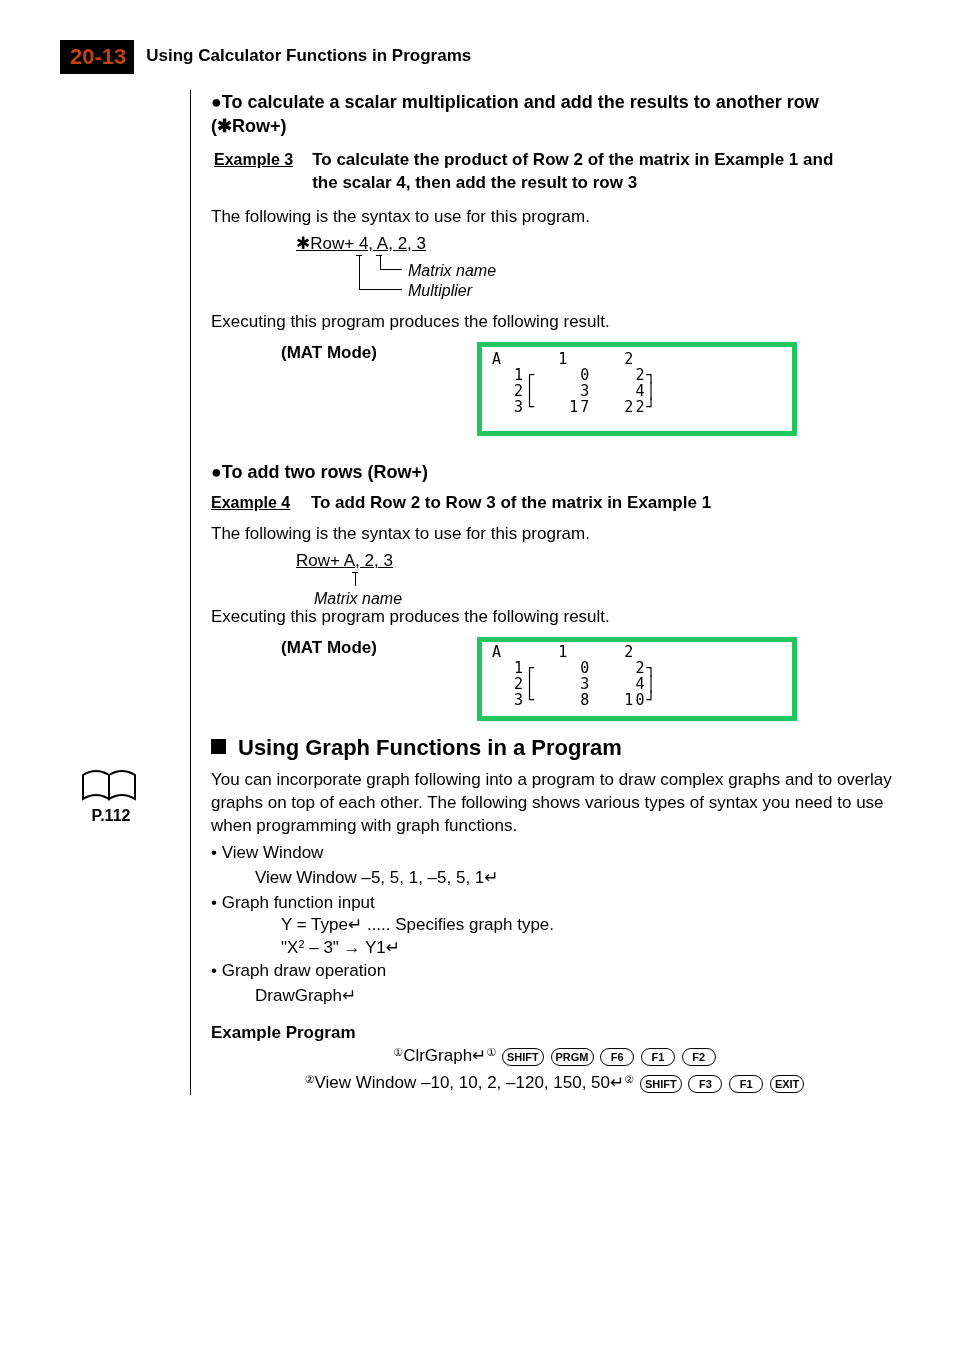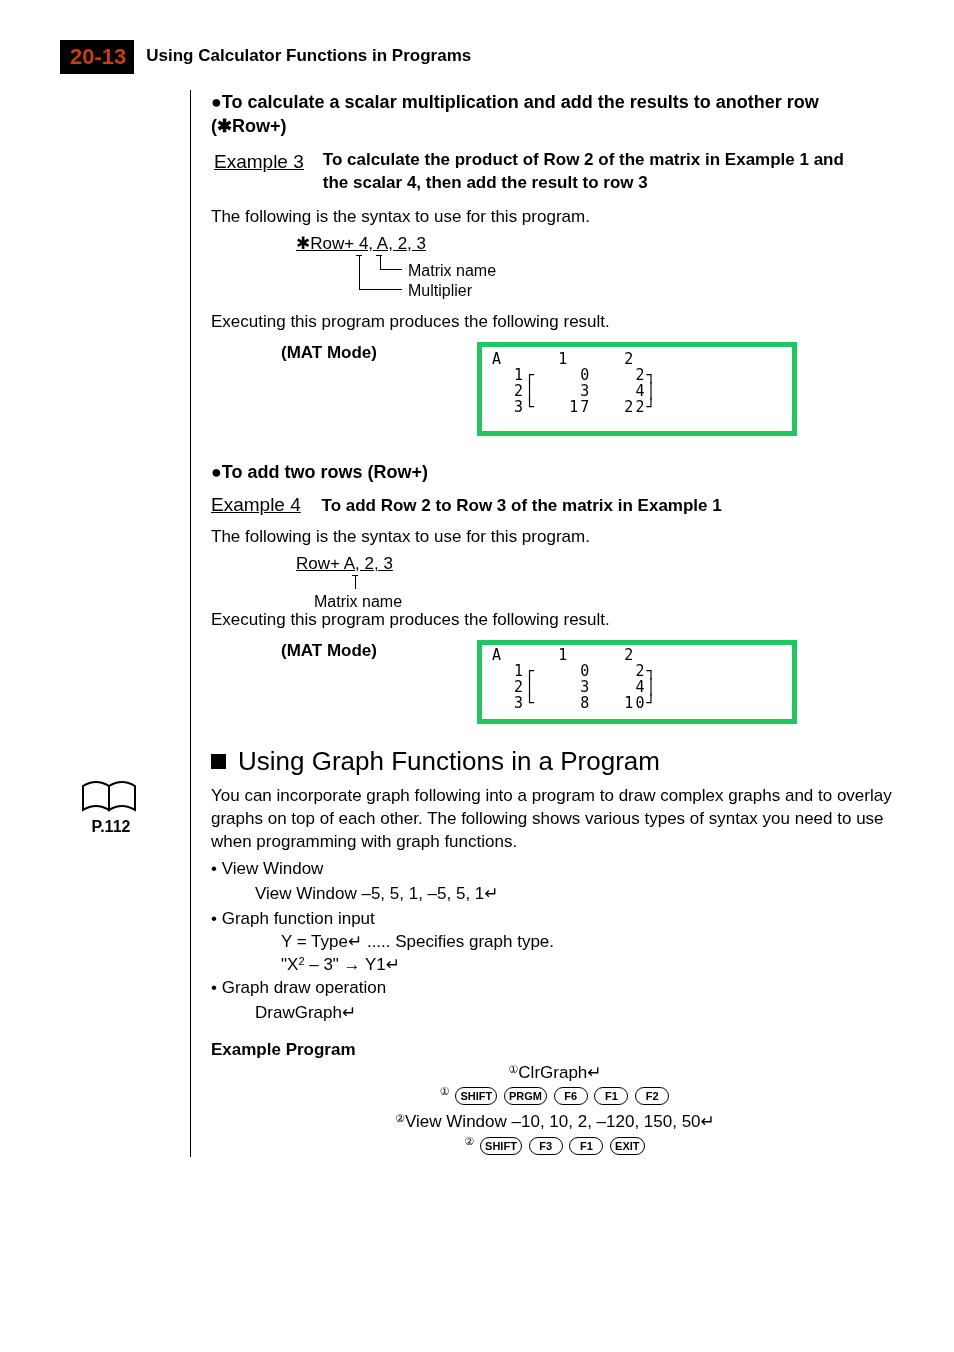--- a/index.html
+++ b/index.html
@@ -36,23 +36,23 @@
     font-weight: bold;
     font-size: 18px;
     margin-top: 10px;
     margin-bottom: 8px;
   }
   .example-row {
     margin-top: 6px;
     margin-bottom: 6px;
   }
   .example-label {
-    font-weight: normal;
+    font-weight: bold;
     text-decoration: underline;
-    font-size: 19px;
+    font-size: 16px;
   }
   .example-desc {
     font-weight: bold;
     font-size: 17px;
     margin-left: 16px;
   }
   .syntax-diagram {
     margin-left: 85px;
     margin-top: 4px;
     position: relative;
@@ -64,20 +64,21 @@
   }
   .syntax-line-v {
     border-left: 1px solid #000;
     position: absolute;
   }
   .syntax-line-h {
     border-top: 1px solid #000;
     position: absolute;
   }
   .syntax-label {
+    font-style: italic;
     font-size: 16px;
     position: absolute;
   }
   .result-row {
     display: flex;
     align-items: flex-start;
     gap: 100px;
     margin-top: 8px;
   }
   .mat-mode {
@@ -89,23 +90,23 @@
     width: 310px;
     height: 84px;
     position: relative;
     font-family: 'Courier New', monospace;
     font-size: 16px;
   }
   .screen-sm {
     height: 74px;
   }
   .square-heading {
-    font-weight: normal;
-    font-size: 26px;
-    margin-top: 20px;
+    font-weight: bold;
+    font-size: 22px;
+    margin-top: 12px;
     margin-bottom: 6px;
   }
   .black-square {
     display: inline-block;
     width: 15px;
     height: 15px;
     background: #000;
     margin-right: 12px;
     vertical-align: 1px;
   }
@@ -145,24 +146,23 @@
   .code-line {
     margin-left: 44px;
     margin-top: 2px;
     margin-bottom: 2px;
   }
   .code-line2 {
     margin-left: 70px;
   }
   .flex-between {
     display: flex;
-    justify-content: flex-start;
+    justify-content: center;
     align-items: center;
     width: 640px;
-    flex-direction: column;
   }
   .pagenum {
     font-weight: bold;
     font-size: 17px;
     margin-top: 30px;
     margin-left: -110px;
   }
   .calc-matrix {
     font-family: monospace;
     font-size: 15px;

